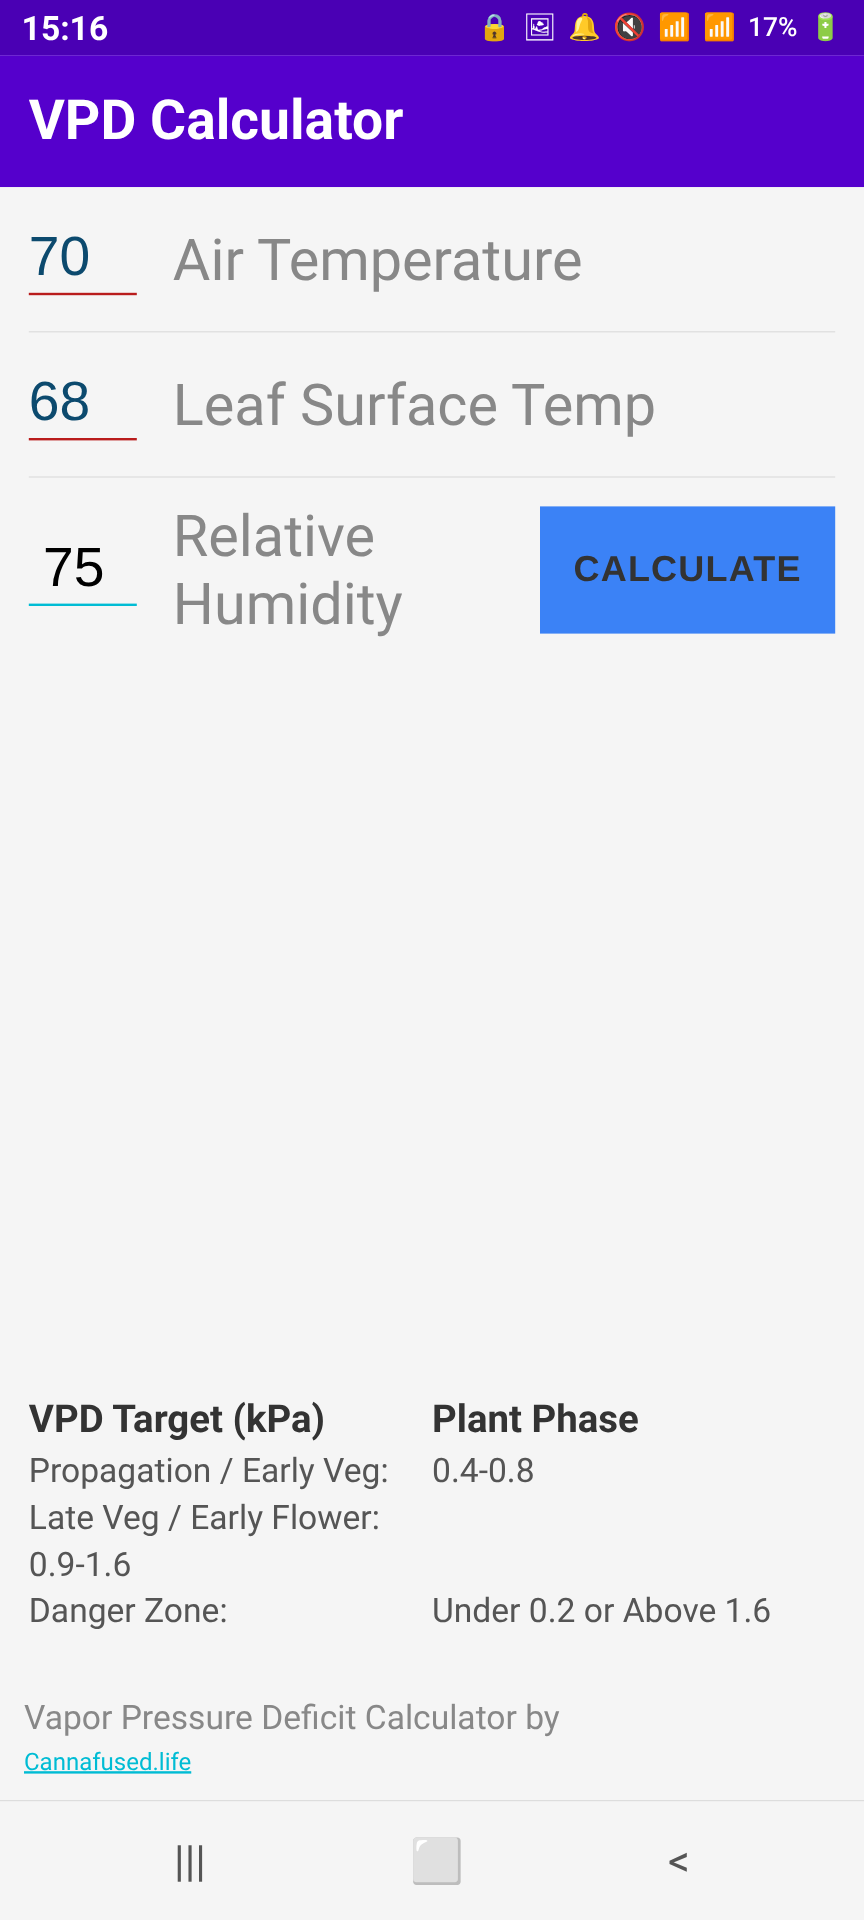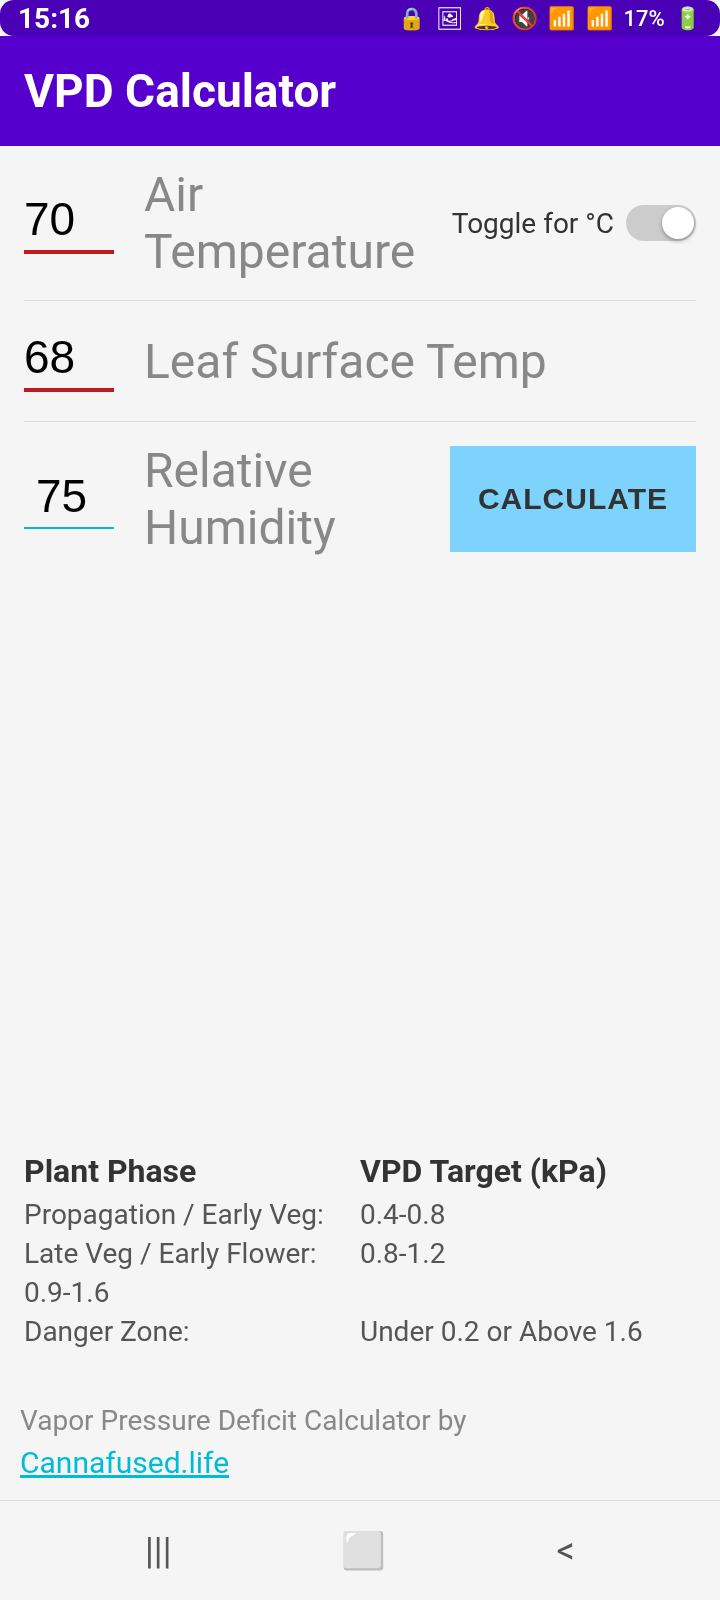--- a/index.html
+++ b/index.html
@@ -11,28 +11,27 @@
       font-family: 'Roboto', Arial, sans-serif;
       background: #f5f5f5;
       display: flex;
       flex-direction: column;
     }
 
     
     #status-bar {
       background: #4a00b4;
       color: white;
-      height: 36px;
+      height: 46px;
       display: flex;
       align-items: center;
       justify-content: space-between;
       padding: 0 18px;
       font-size: 26px;
       font-weight: 500;
-      border-radius: 14px;
     }
     #status-bar .time { font-size: 28px; font-weight: bold; }
     #status-bar .icons { display: flex; align-items: center; gap: 10px; font-size: 22px; }
 
     
     #app-bar {
       background: #5500cc;
       color: white;
       height: 110px;
       display: flex;
@@ -57,24 +56,24 @@
       display: flex;
       align-items: center;
       margin-bottom: 20px;
       min-height: 80px;
     }
 
     .input-field {
       width: 90px;
       font-size: 46px;
       font-weight: 400;
-      color: #000000;
+      color: #0c4a6e;
       background: transparent;
       border: none;
-      border-bottom: 4px solid #b91c1c;
+      border-bottom: 2px solid #b91c1c;
       outline: none;
       padding-bottom: 4px;
       flex-shrink: 0;
     }
 
     .input-field.active {
       border-bottom: 2px solid #00bcd4;
       color: #000;
       text-align: center;
     }
@@ -112,21 +111,21 @@
       height: 32px;
       background: white;
       border-radius: 50%;
       position: absolute;
       top: 2px;
       right: 2px;
       box-shadow: 0 2px 4px rgba(0,0,0,0.3);
     }
 
     .calculate-btn {
-      background: #7dd3fc;
+      background: #3b82f6;
       border: none;
       padding: 36px 28px;
       font-size: 30px;
       font-weight: bold;
       color: #333;
       cursor: pointer;
       flex-shrink: 0;
       letter-spacing: 1px;
     }
 
@@ -193,21 +192,21 @@
       padding: 30px 20px 20px 20px;
     }
 
     #footer-text {
       font-size: 28px;
       color: #888;
       margin-bottom: 8px;
     }
 
     #footer-link {
-      font-size: 30px;
+      font-size: 20px;
       color: #00bcd4;
       text-decoration: underline;
       cursor: pointer;
     }
 
     
     #nav-bar {
       background: #f5f5f5;
       height: 100px;
       display: flex;
@@ -243,26 +242,20 @@
 
 <div id="app-bar">
   <h1>VPD Calculator</h1>
 </div>
 
 <div id="main-content">
 
   <div class="input-row">
     <input type="number" class="input-field" value="70" style="">
     <span class="field-label">Air Temperature</span>
-    <div class="toggle-container">
-      <span class="toggle-label">Toggle for °C</span>
-      <div class="toggle-switch">
-        <div class="toggle-knob"></div>
-      </div>
-    </div>
   </div>
 
   <div class="divider"></div>
 
   <div class="input-row">
     <input type="number" class="input-field" value="68" style="">
     <span class="field-label">Leaf Surface Temp</span>
   </div>
 
   <div class="divider"></div>
@@ -271,31 +264,30 @@
     <input type="number" class="input-field active" value="75" style="">
     <span class="field-label">Relative Humidity</span>
     <button class="calculate-btn">CALCULATE</button>
   </div>
 
 
 </div>
 
 <div id="reference-table">
   <div class="ref-header-row">
+    <span class="ref-header-col">VPD Target (kPa)</span>
     <span class="ref-header-col">Plant Phase</span>
-    <span class="ref-header-col">VPD Target (kPa)</span>
   </div>
   <div id="ref-rows-container">
       <div class="ref-data-row">
         <span class="ref-data-phase">Propagation / Early Veg:</span>
         <span class="ref-data-value">0.4-0.8</span>
       </div>
       <div class="ref-data-row">
         <span class="ref-data-phase">Late Veg / Early Flower:</span>
-        <span class="ref-data-value">0.8-1.2</span>
       </div>
       <div class="ref-data-row">
         <span class="ref-data-value">0.9-1.6</span>
       </div>
       <div class="ref-data-row">
         <span class="ref-data-phase">Danger Zone:</span>
         <span class="ref-data-value">Under 0.2 or Above 1.6</span>
       </div>
     </div>
 </div>

